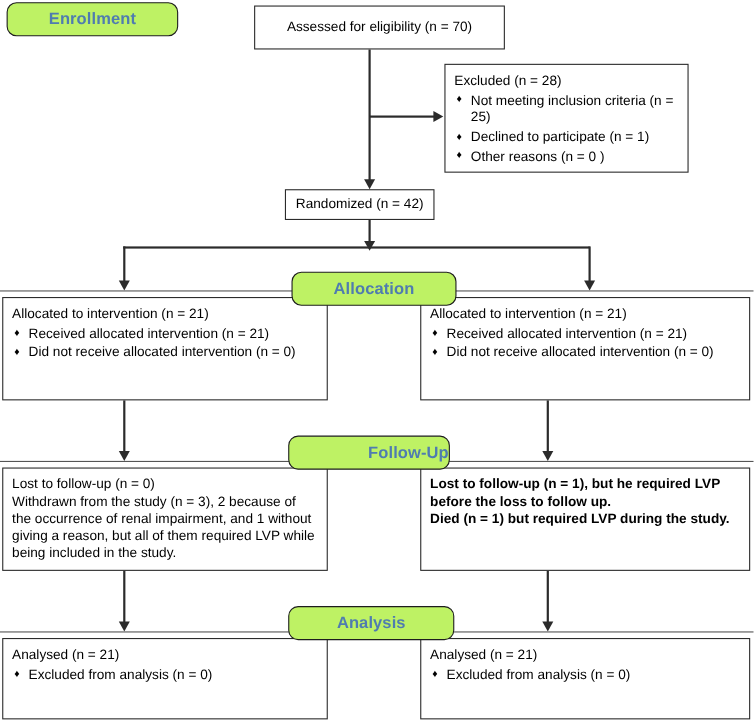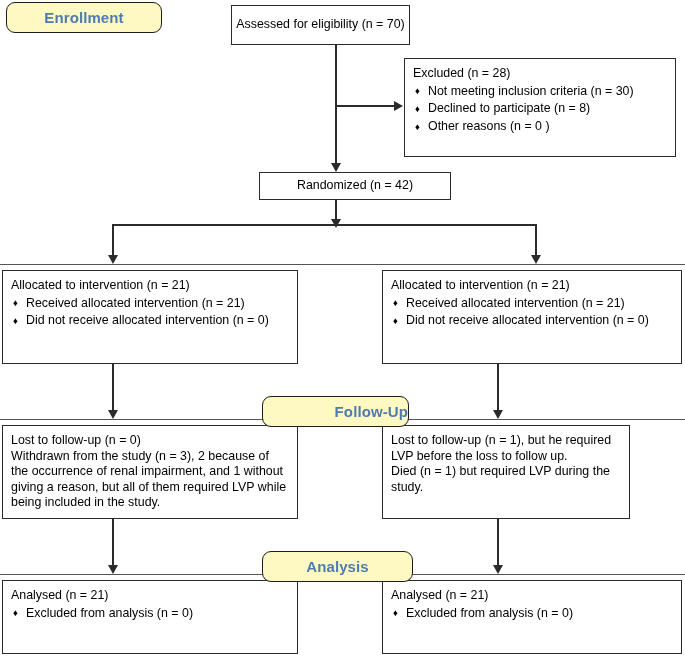--- a/index.html
+++ b/index.html
@@ -72,21 +72,21 @@
     position: absolute;
     left: 2px;
     top: -0.5px;
     font-size: 9.5px;
     line-height: 16.5px;
     color: #000;
   }
 
   
   .pill {
-    background: #fef9c3;
+    background: #bef264;
     border: 1.7px solid #1d1d1d;
     border-radius: 9px;
     box-sizing: border-box;
     display: flex;
     align-items: center;
     justify-content: center;
     font-size: 15px;
     font-weight: bold;
     color: #4f7cb0;
     letter-spacing: 0.1px;
@@ -135,51 +135,54 @@
 <div id="diagram">
 
   <div class="rule" style="top:264px;"></div>
   <div class="rule" style="top:419px;"></div>
   <div class="rule" style="top:574px;"></div>
 
   <div class="node pill" style="left:6px; top:2px; width:156px; height:31px;">
     <span>Enrollment</span>
   </div>
 
-  <div class="node box center" style="left:231px; top:5px; width:179px; height:40px;">
+  <div class="node box center" style="left:231px; top:5px; width:228px; height:40px;">
     <p>Assessed for eligibility (n = 70)</p>
   </div>
 
   <div class="vline" style="left:335px; top:45px; height:120px;"></div>
   <div class="arrow-down" style="left:331px; top:163px;"></div>
 
   <div class="hline" style="left:336px; top:105px; width:60px;"></div>
   <div class="arrow-right" style="left:394px; top:101px;"></div>
 
-  <div class="node box" style="left:404px; top:58px; width:272px; height:99px;">
+  <div class="node box" style="left:404px; top:58px; width:222px; height:99px;">
     <p>Excluded (n = 28)</p>
     <ul class="bullets">
-      <li>Not meeting inclusion criteria (n = 30)</li>
-      <li>Declined to participate (n = 8)</li>
+      <li>Not meeting inclusion criteria (n = 25)</li>
+      <li>Declined to participate (n = 1)</li>
       <li>Other reasons (n = 0 )</li>
     </ul>
   </div>
 
-  <div class="node box center" style="left:259px; top:172px; width:192px; height:28px;">
+  <div class="node box center" style="left:259px; top:172px; width:136px; height:28px;">
     <p>Randomized (n = 42)</p>
   </div>
 
   <div class="vline" style="left:335px; top:200px; height:24px;"></div>
   <div class="arrow-down" style="left:331px; top:219px;"></div>
   <div class="hline" style="left:112px; top:224px; width:424px;"></div>
   <div class="vline" style="left:112px; top:224px; height:34px;"></div>
   <div class="arrow-down" style="left:108px; top:255px;"></div>
   <div class="vline" style="left:535px; top:224px; height:34px;"></div>
   <div class="arrow-down" style="left:531px; top:255px;"></div>
 
+  <div class="node pill" style="left:265px; top:247px; width:150px; height:31px;">
+    <span>Allocation</span>
+  </div>
 
   <div class="node box" style="left:2px; top:270px; width:296px; height:94px;">
     <p>Allocated to intervention (n = 21)</p>
     <ul class="bullets">
       <li>Received allocated intervention (n = 21)</li>
       <li>Did not receive allocated intervention (n = 0)</li>
     </ul>
   </div>
 
   <div class="node box" style="left:382px; top:270px; width:300px; height:94px;">
@@ -197,21 +200,21 @@
 
   <div class="node pill" style="left:262px; top:396px; width:147px; height:31px;justify-content:flex-end;">
     <span>Follow-Up</span>
   </div>
 
   <div class="node box" style="left:2px; top:425px; width:296px; height:94px;">
     <p>Lost to follow-up (n = 0)</p>
     <p class="spaced">Withdrawn from the study (n = 3), 2 because of the occurrence of renal impairment, and 1 without giving a reason, but all of them required LVP while being included in the study.</p>
   </div>
 
-  <div class="node box" style="left:382px; top:425px; width:248px; height:94px;">
+  <div class="node box" style="left:382px; top:425px; width:300px; height:94px;font-weight:bold;">
     <p>Lost to follow-up (n = 1), but he required LVP before the loss to follow up.</p>
     <p class="spaced">Died (n = 1) but required LVP during the study.</p>
   </div>
 
   <div class="vline" style="left:112px; top:519px; height:49px;"></div>
   <div class="arrow-down" style="left:108px; top:565px;"></div>
   <div class="vline" style="left:497px; top:519px; height:49px;"></div>
   <div class="arrow-down" style="left:493px; top:565px;"></div>
 
   <div class="node pill" style="left:262px; top:551px; width:151px; height:31px;">

